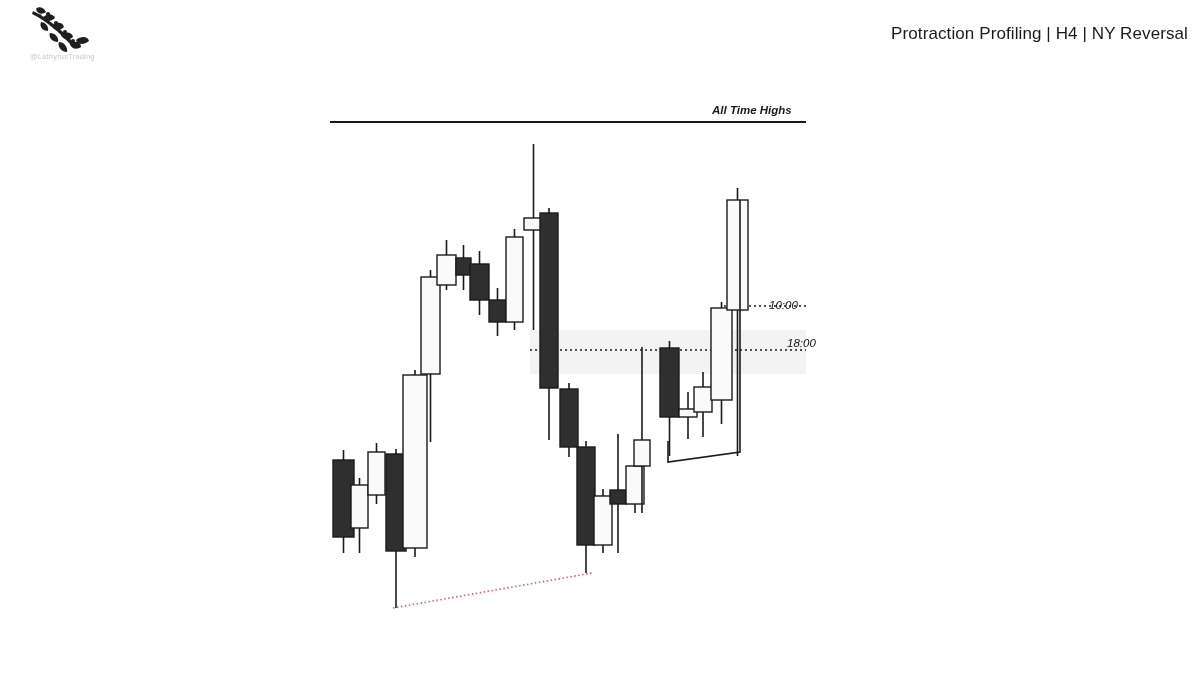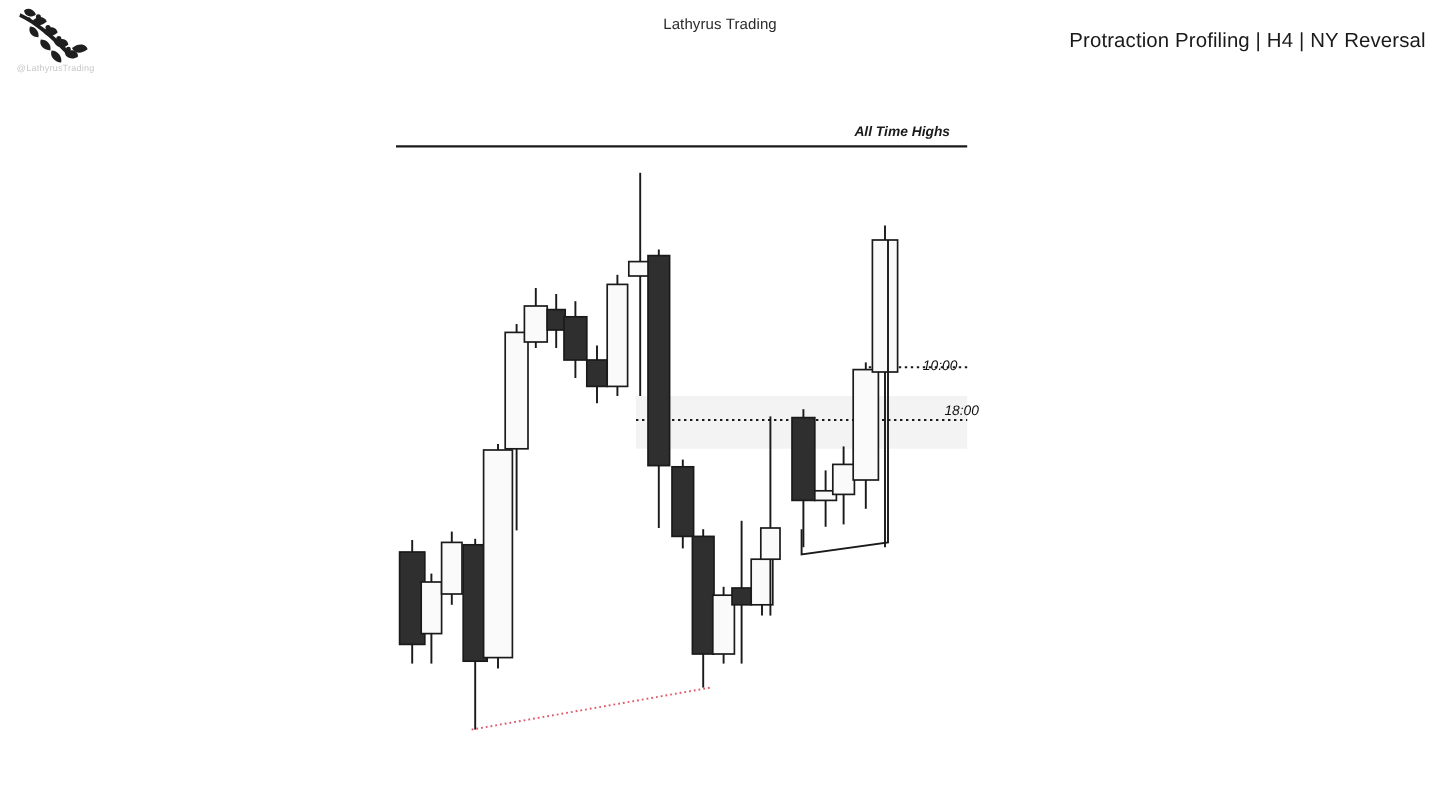--- a/index.html
+++ b/index.html
@@ -12,21 +12,21 @@
     height: 675px;
     position: relative;
     overflow: hidden;
     font-family: "Liberation Sans", sans-serif;
     color: #111111;
   }
 
   
   .logo-wrap {
     position: absolute;
-    left: 8px;
+    left: 24px;
     top: 4px;
     width: 96px;
     height: 66px;
   }
   .logo-wrap svg { display: block; }
   .logo-handle {
     position: absolute;
     left: 6px;
     top: 48px;
     font-size: 7.5px;
@@ -122,21 +122,20 @@
       <circle cx="41" cy="28" r="2.1"></circle>
       <circle cx="49" cy="37" r="2"></circle>
       <circle cx="16" cy="12" r="1.7"></circle>
       <path d="M52 36 C58 31 64 33 65 37 C60 41 54 41 52 36 Z"></path>
     </g>
   </svg>
   <div class="logo-handle">@LathyrusTrading</div>
 </div>
 
 <div class="title-block">
-  <div class="brand-sub">Lathyrus Trading</div>
 </div>
 
 <div class="header-right">Protraction Profiling | H4 | NY Reversal</div>
 
 <div id="chart-area">
   <svg id="chart-svg" width="1200" height="675" viewBox="0 0 1200 675" xmlns="http://www.w3.org/2000/svg">
     <g id="zone-layer">
         <rect x="530" y="330" width="276" height="44" fill="#f3f3f3"></rect>
       </g>
     <g id="line-layer">

